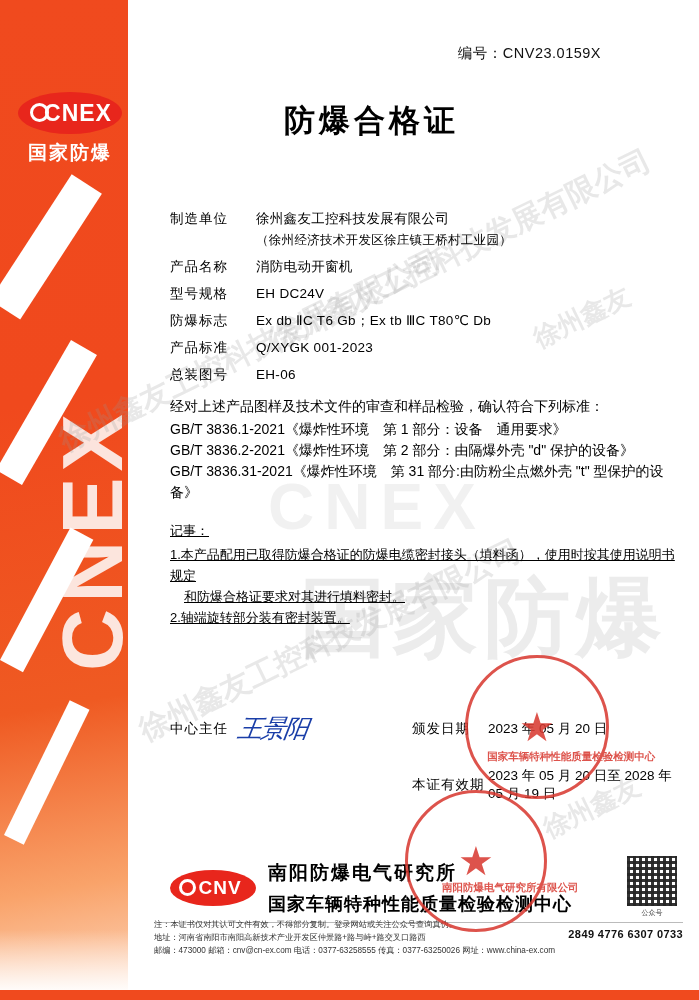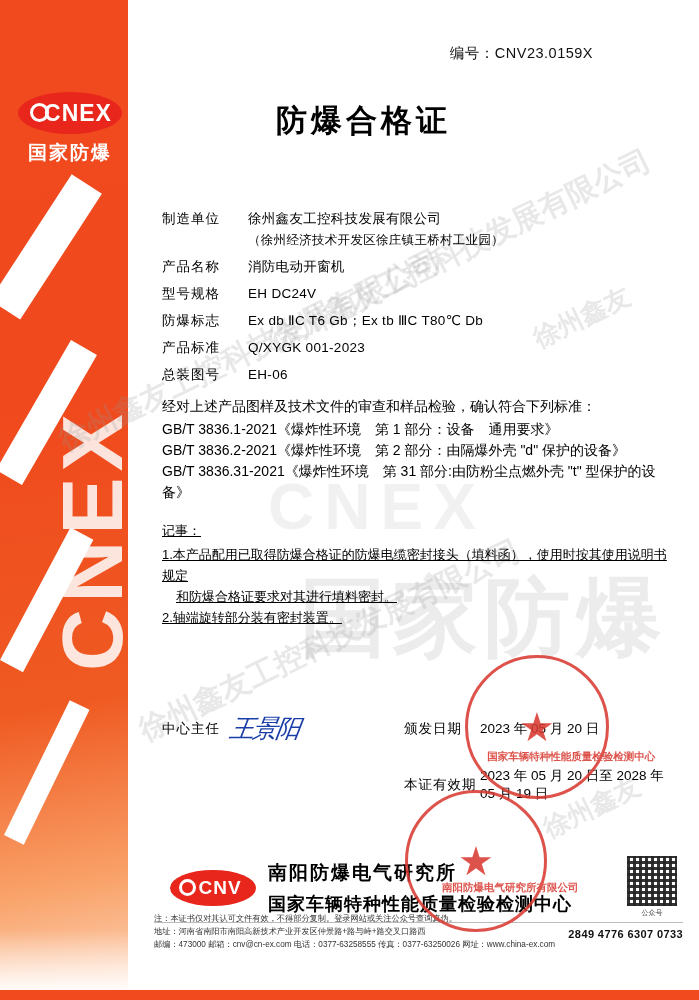--- a/index.html
+++ b/index.html
@@ -145,21 +145,21 @@
     color: rgba(170,170,170,0.16);
     letter-spacing: 10px;
     z-index: 2;
     pointer-events: none;
     font-family: "Liberation Sans", sans-serif;
   }
 
   
   .doc {
     position: absolute;
-    left: 124px;
+    left: 132px;
     top: 0;
     width: 503px;
     height: 1000px;
     z-index: 5;
   }
   .cert-no {
     position: absolute;
     right: 34px;
     top: 44px;
     font-size: 14.5px;
@@ -374,21 +374,21 @@
     position: absolute;
     left: 26px;
     right: 16px;
     top: 72px;
     border-top: 1px solid #bbb;
   }
   .footer-fine {
     position: absolute;
     left: 26px;
     right: 16px;
-    top: 62px;
+    top: 68px;
     font-size: 8.2px;
     color: #333;
     line-height: 13px;
   }
   .hotline {
     position: absolute;
     right: 16px;
     top: 78px;
     font-size: 11px;
     font-weight: bold;

